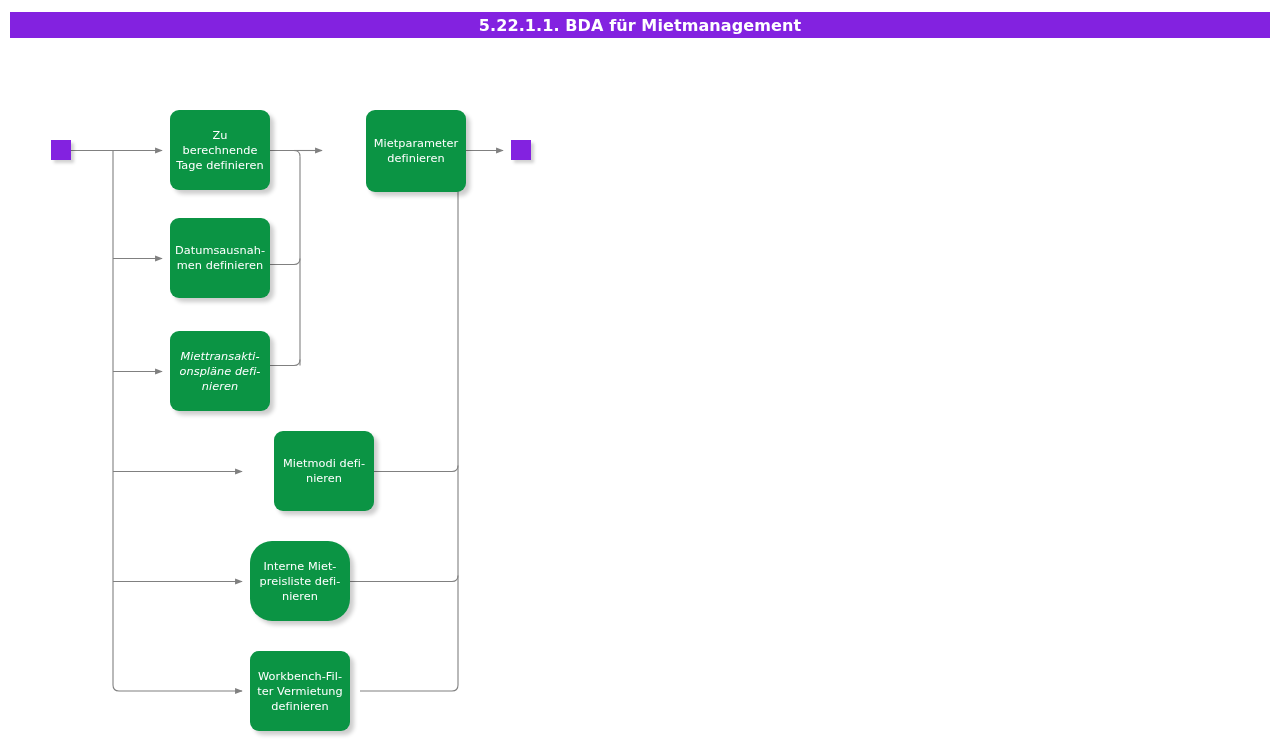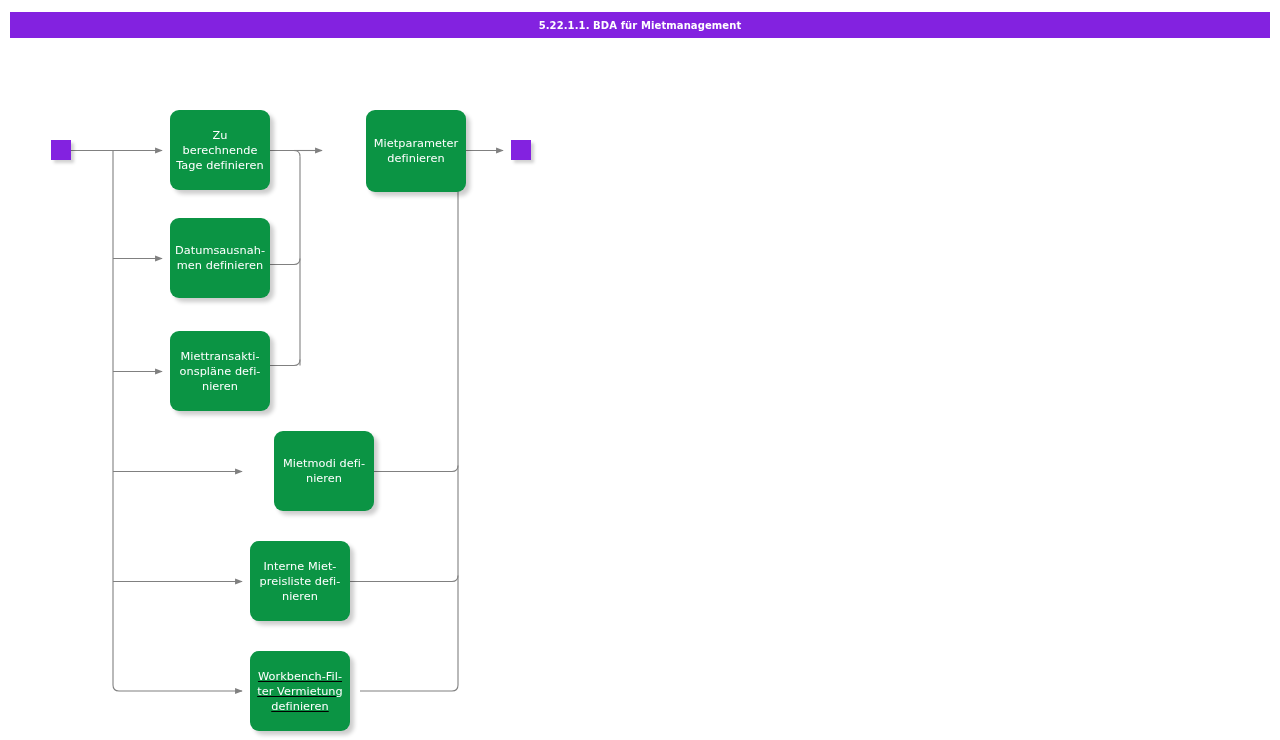--- a/index.html
+++ b/index.html
@@ -30,21 +30,21 @@
     height: 26px;
     background: #8322e0;
     display: flex;
     align-items: center;
     justify-content: center;
     box-sizing: border-box;
   }
   .titlebar .title-text {
     color: #ffffff;
     font-family: "DejaVu Sans", sans-serif;
-    font-size: 10px;
+    font-size: 16px;
     font-weight: bold;
     letter-spacing: 0.1px;
     white-space: nowrap;
   }
   
   .terminal {
     position: absolute;
     width: 20px;
     height: 20px;
     background: #8322e0;
@@ -128,41 +128,41 @@
   <div class="node" style="left:170px; top:218px; width:100px; height:80px;">
     <span class="node-label">Datumsausnah-
 men definieren</span>
   </div>
 
   <div class="node" style="left:170px; top:110px; width:100px; height:80px;">
     <span class="node-label">Zu berechnende
 Tage definieren</span>
   </div>
 
-  <div class="node" style="left:170px; top:331px; width:100px; height:80px;">
+  <div class="node" style="left:170px; top:331px; width:100px; height:80px;font-style:italic;">
     <span class="node-label">Miettransakti-
 onspläne defi-
 nieren</span>
   </div>
 
   <div class="node" style="left:330px; top:110px; width:100px; height:82px;margin-left:36px;">
     <span class="node-label">Mietparameter
 definieren</span>
   </div>
 
   <div class="node" style="left:250px; top:431px; width:100px; height:80px;margin-left:24px;">
     <span class="node-label">Mietmodi defi-
 nieren</span>
   </div>
 
-  <div class="node" style="left:250px; top:541px; width:100px; height:80px;">
+  <div class="node" style="left:250px; top:541px; width:100px; height:80px;border-radius:22px;">
     <span class="node-label">Interne Miet-
 preisliste defi-
 nieren</span>
   </div>
 
-  <div class="node" style="left:250px; top:651px; width:100px; height:80px;text-decoration:underline;">
+  <div class="node" style="left:250px; top:651px; width:100px; height:80px;">
     <span class="node-label">Workbench-Fil-
 ter Vermietung
 definieren</span>
   </div>
 
 </div>
 
 </body></html>

